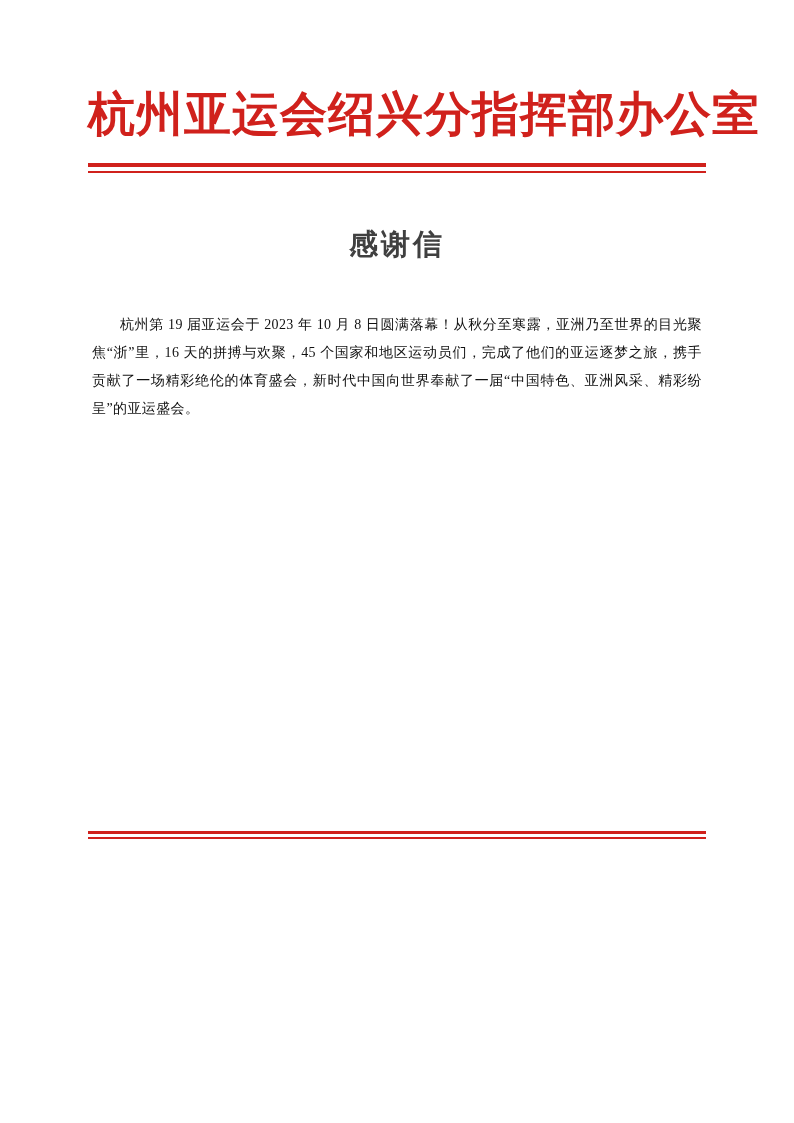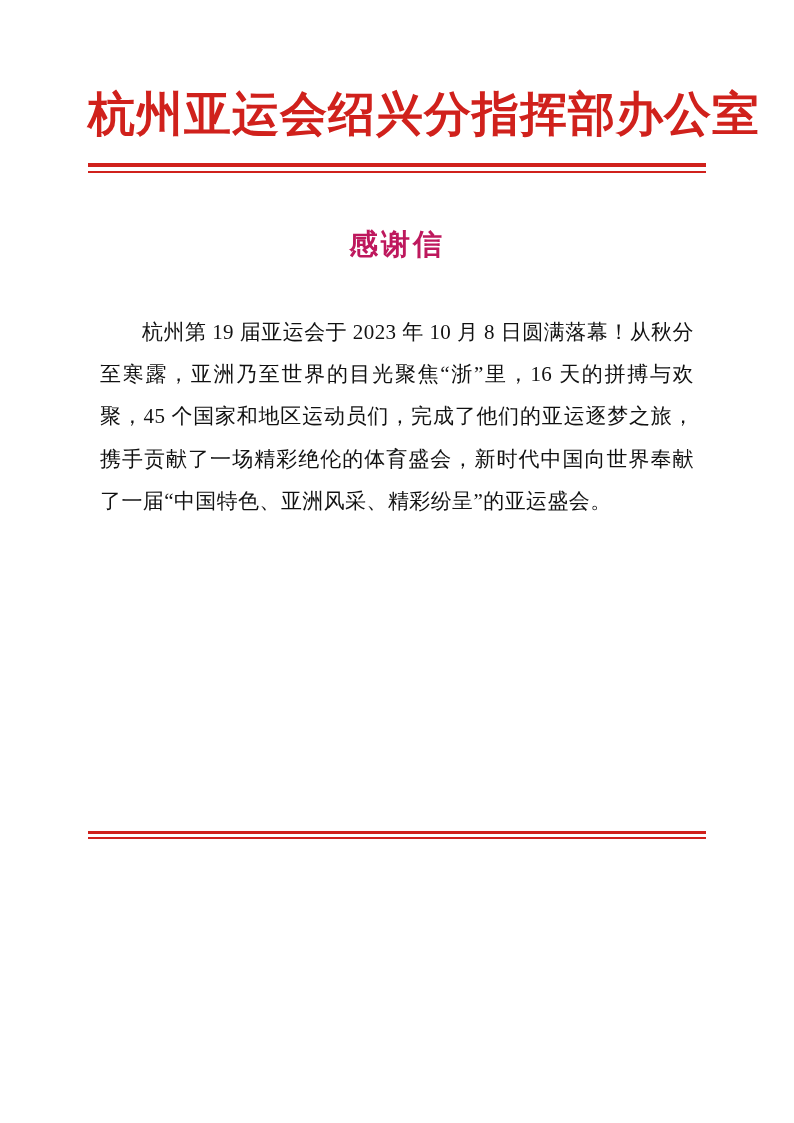--- a/index.html
+++ b/index.html
@@ -44,40 +44,40 @@
   .rule-thin {
     height: 2px;
     background: #d0211c;
     margin-top: 4px;
   }
   .doc-title {
     text-align: center;
     font-family: "DejaVu Serif", "Liberation Serif", serif;
     font-weight: bold;
     font-size: 29px;
-    color: #be185d;
+    color: #404040;
     letter-spacing: 3px;
     margin-top: 52px;
   }
   .body-area {
     margin-top: 46px;
   }
   .salutation {
     font-size: 20.5px;
     line-height: 2.0;
     letter-spacing: 0.6px;
   }
   .para {
-    font-size: 21px;
+    font-size: 14px;
     line-height: 2.02;
     letter-spacing: 0.4px;
     text-align: justify;
     text-justify: inter-ideograph;
     text-indent: 2em;
-    margin: 12px;
+    margin: 4px;
   }
   .bottom-rule {
     position: absolute;
     left: 88px;
     right: 88px;
     bottom: 78px;
   }
   .bottom-rule .rule-thick {
     height: 3px;
   }

